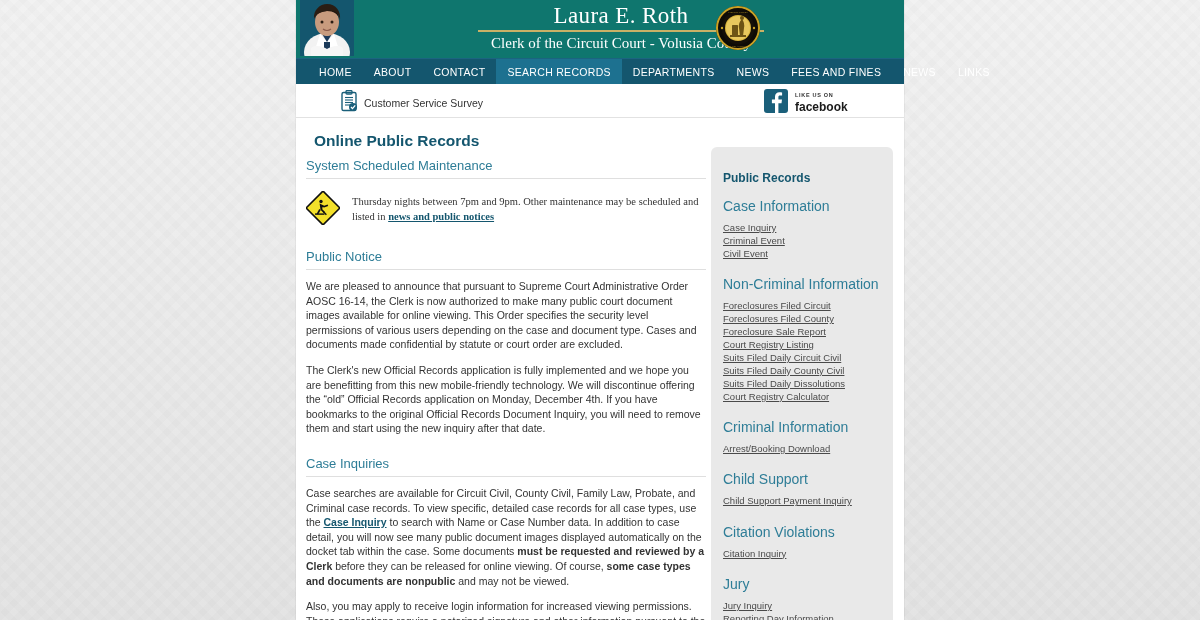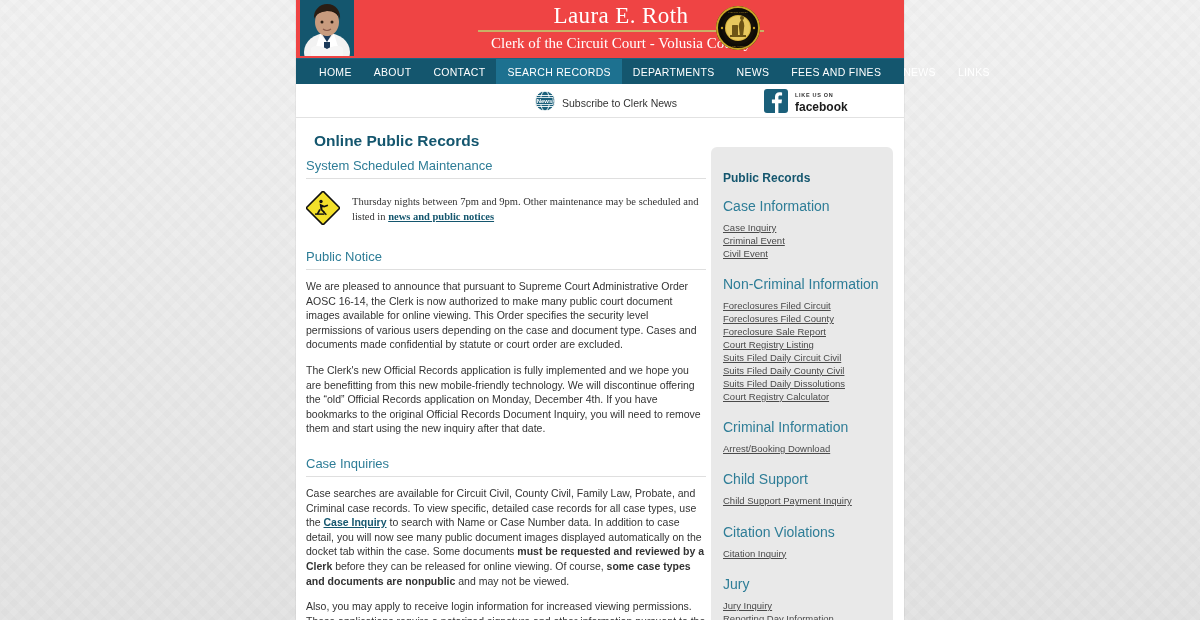--- a/index.html
+++ b/index.html
@@ -24,21 +24,21 @@
     left: 296px; top: 0;
     width: 608px; height: 620px;
     background: #ffffff;
     box-shadow: 0 0 0 1px rgba(0,0,0,0.04);
   }
 
   
   .masthead {
     position: relative;
     height: 58px;
-    background: #ef4444;
+    background: #0f766e;
   }
   .portrait {
     position: absolute; left: 4px; top: 0;
     width: 54px; height: 56px;
     overflow: hidden;
   }
   .portrait svg { display: block; }
 
   .brand {
     position: absolute;
@@ -299,38 +299,38 @@
     <a href="#" class="active">SEARCH RECORDS</a>
     <a href="#">DEPARTMENTS</a>
     <a href="#">NEWS</a>
     <a href="#">FEES AND FINES</a>
     <a href="#">NEWS</a>
     <a href="#">LINKS</a>
   </nav>
 
   <div class="socialbar">
 
-
-    <a href="#" class="social-item" id="news-link">
+    <a href="#" class="social-item" id="survey-link">
       <span>
-        <svg width="22" height="22" viewBox="0 0 22 22">
-          <circle cx="11" cy="11" r="10" fill="#1a5f7a"></circle>
-          <g stroke="#ffffff" stroke-width="0.9" fill="none">
-            <circle cx="11" cy="11" r="10"></circle>
-            <ellipse cx="11" cy="11" rx="4.5" ry="10"></ellipse>
-            <line x1="1" y1="11" x2="21" y2="11"></line>
-            <line x1="3" y1="5.5" x2="19" y2="5.5"></line>
-            <line x1="3" y1="16.5" x2="19" y2="16.5"></line>
+        <svg width="18" height="22" viewBox="0 0 18 22">
+          <rect x="2" y="2.5" width="14" height="18" rx="1.6" fill="none" stroke="#1a5f7a" stroke-width="1.4"></rect>
+          <rect x="6" y="0.6" width="6" height="3.4" rx="1" fill="none" stroke="#1a5f7a" stroke-width="1.3"></rect>
+          <g stroke="#1a5f7a" stroke-width="1.1">
+            <line x1="5" y1="7.5" x2="13" y2="7.5"></line>
+            <line x1="5" y1="10" x2="13" y2="10"></line>
+            <line x1="5" y1="12.5" x2="13" y2="12.5"></line>
+            <line x1="5" y1="15" x2="10" y2="15"></line>
           </g>
-          <rect x="2" y="7.5" width="17" height="7" fill="#1a5f7a" stroke="#ffffff" stroke-width="0.8"></rect>
-          <text x="10.5" y="13" text-anchor="middle" fill="#ffffff" font-size="6" font-family="sans-serif" font-weight="bold">News</text>
+          <circle cx="13" cy="17" r="4" fill="#1a5f7a"></circle>
+          <path d="M11 17 l1.5 1.6 L15.2 15.4" stroke="#ffffff" stroke-width="1.3" fill="none"></path>
         </svg>
       </span>
-      <span class="lbl">Subscribe to Clerk News</span>
+      <span class="lbl">Customer Service Survey</span>
     </a>
+
 
     <a href="#" class="social-item" id="fb-link">
       <span>
         <svg width="24" height="24" viewBox="0 0 24 24">
           <rect x="0" y="0" width="24" height="24" rx="3" fill="#1a5f7a"></rect>
           <path d="M14.4 24 V14.2 h3.1 l0.5 -3.6 h-3.6 V8.3 c0 -1 0.3 -1.7 1.8 -1.7 h1.9 V3.4 C17.7 3.3 16.6 3.2 15.4 3.2 c -2.6 0 -4.4 1.6 -4.4 4.5 v2.9 H7.9 v3.6 h3.1 V24 z" fill="#ffffff"></path>
         </svg>
       </span>
       <span class="fb-text">
         <span class="like">LIKE US ON</span>

